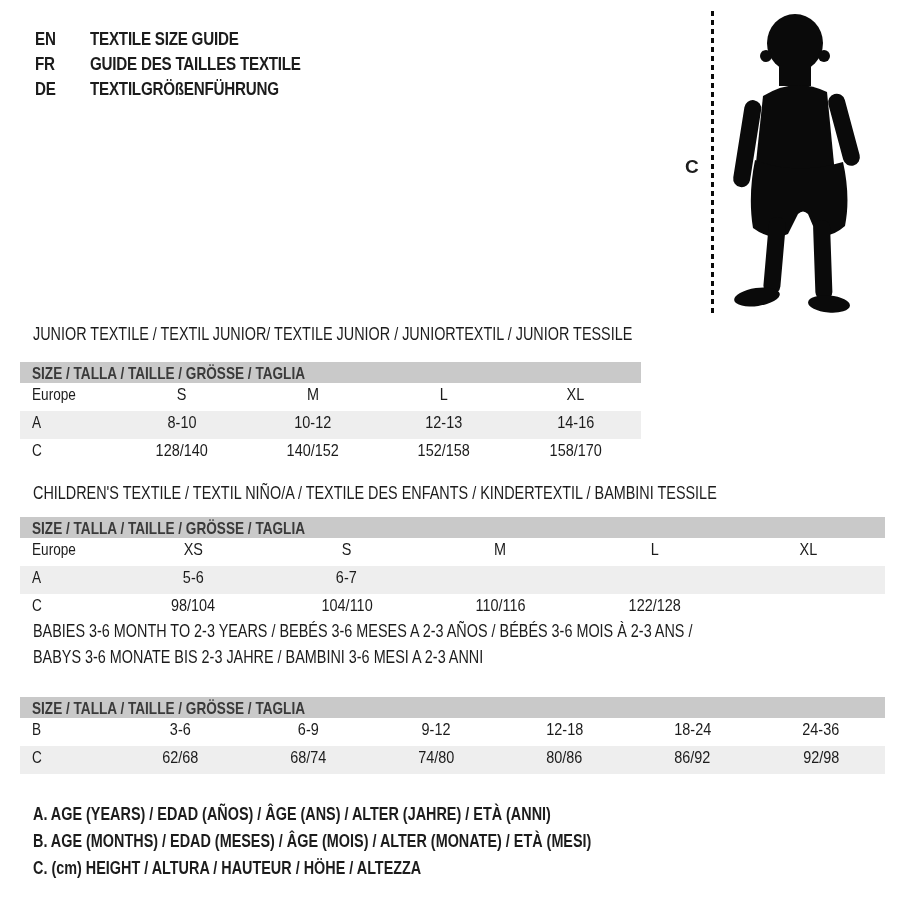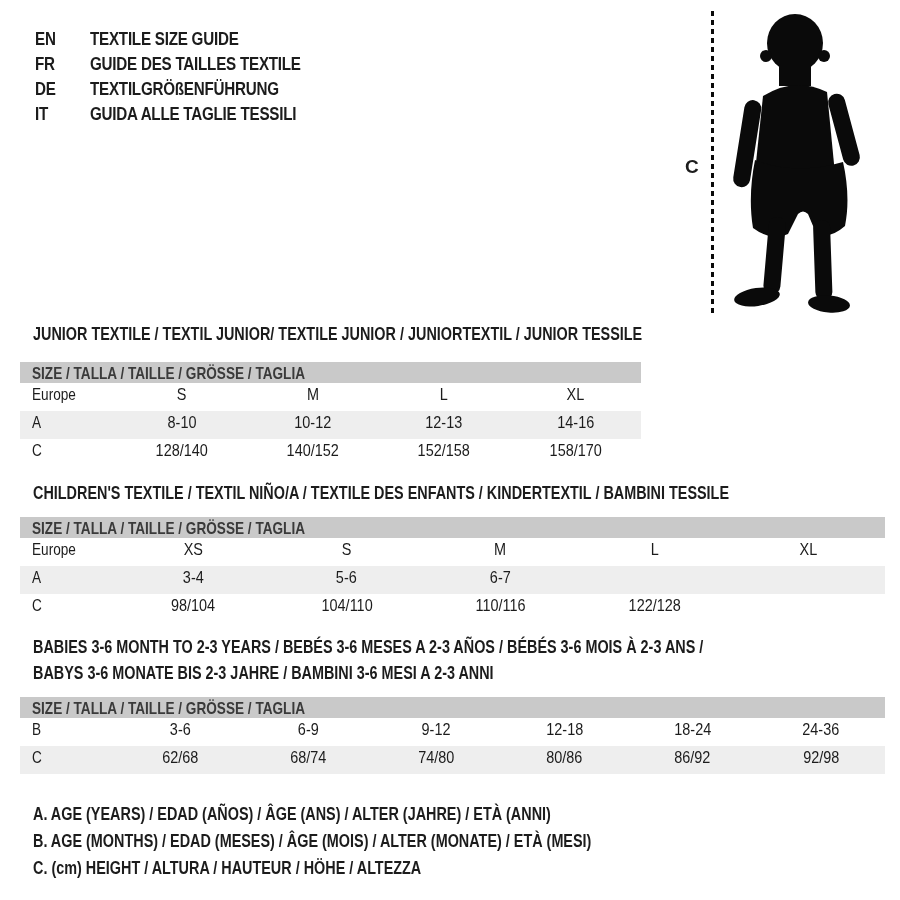--- a/index.html
+++ b/index.html
@@ -26,21 +26,21 @@
 
   
   .height-line{
     position:absolute;left:711px;top:11px;width:3px;height:305px;
     background:repeating-linear-gradient(to bottom,var(--figure) 0 5px,transparent 5px 9px);
   }
   .height-label{position:absolute;left:685px;top:156px;font-size:19px;font-weight:700;}
   .figure-svg{position:absolute;left:727px;top:12px;}
 
   
-  .sec-title{position:absolute;left:33px;font-size:18px;font-weight:700;line-height:26px;}
+  .sec-title{position:absolute;left:33px;font-size:18px;font-weight:400;line-height:26px;}
 
   
   .size-table{position:absolute;left:20px;}
   .t1{top:362px;width:621px;}
   .t2{top:517px;width:865px;}
   .t3{top:697px;width:865px;}
   .size-header{
     height:21px;line-height:23px;background:var(--header-bar);
     padding-left:12px;font-size:17px;font-weight:700;color:#3a3a3a;
   }
@@ -61,24 +61,20 @@
     <span class="cond">EN</span>
     <span class="cond">TEXTILE SIZE GUIDE</span>
   </div>
   <div class="lang-row">
     <span class="cond">FR</span>
     <span class="cond">GUIDE DES TAILLES TEXTILE</span>
   </div>
   <div class="lang-row">
     <span class="cond">DE</span>
     <span class="cond">TEXTILGRÖßENFÜHRUNG</span>
-  </div>
-  <div class="lang-row">
-    <span class="cond">IT</span>
-    <span class="cond">GUIDA ALLE TAGLIE TESSILI</span>
   </div>
 </div>
 
 <div class="height-line"></div>
 <div class="height-label">C</div>
 <svg class="figure-svg" width="138" height="302" viewBox="0 0 138 302" fill="#0a0a0a" xmlns="http://www.w3.org/2000/svg">
   <ellipse cx="68" cy="31" rx="28" ry="29"></ellipse>
   <circle cx="39" cy="44" r="6"></circle>
   <circle cx="97" cy="44" r="6"></circle>
   <rect x="52" y="46" width="32" height="28"></rect>
@@ -135,35 +131,34 @@
       <div class="trow" style="grid-template-columns: 96px repeat(5, 1fr);">
         <span class="tlabel"><span class="cond">Europe</span></span>
         <span class="tcell"><span class="cond-c">XS</span></span>
         <span class="tcell"><span class="cond-c">S</span></span>
         <span class="tcell"><span class="cond-c">M</span></span>
         <span class="tcell"><span class="cond-c">L</span></span>
         <span class="tcell"><span class="cond-c">XL</span></span>
       </div>
       <div class="trow shaded" style="grid-template-columns: 96px repeat(5, 1fr);">
         <span class="tlabel"><span class="cond">A</span></span>
-        <span class="tcell"><span class="cond-c">3-4</span></span>
         <span class="tcell"><span class="cond-c">5-6</span></span>
         <span class="tcell"><span class="cond-c">6-7</span></span>
       </div>
       <div class="trow" style="grid-template-columns: 96px repeat(5, 1fr);">
         <span class="tlabel"><span class="cond">C</span></span>
         <span class="tcell"><span class="cond-c">98/104</span></span>
         <span class="tcell"><span class="cond-c">104/110</span></span>
         <span class="tcell"><span class="cond-c">110/116</span></span>
         <span class="tcell"><span class="cond-c">122/128</span></span>
       </div>
     </div>
 </div>
 
-<div class="sec-title" style="top:634px">
+<div class="sec-title" style="top:618px">
   <div><span class="cond">BABIES 3-6 MONTH TO 2-3 YEARS / BEBÉS 3-6 MESES A 2-3 AÑOS / BÉBÉS 3-6 MOIS À 2-3 ANS /</span></div>
   <div><span class="cond">BABYS 3-6 MONATE BIS 2-3 JAHRE / BAMBINI 3-6 MESI A 2-3 ANNI</span></div>
 </div>
 <div class="size-table t3">
   <div class="size-header">
     <span class="cond">SIZE / TALLA / TAILLE / GRÖSSE / TAGLIA</span>
   </div>
   <div>
       <div class="trow" style="grid-template-columns: 96px repeat(6, 1fr);">
         <span class="tlabel"><span class="cond">B</span></span>

